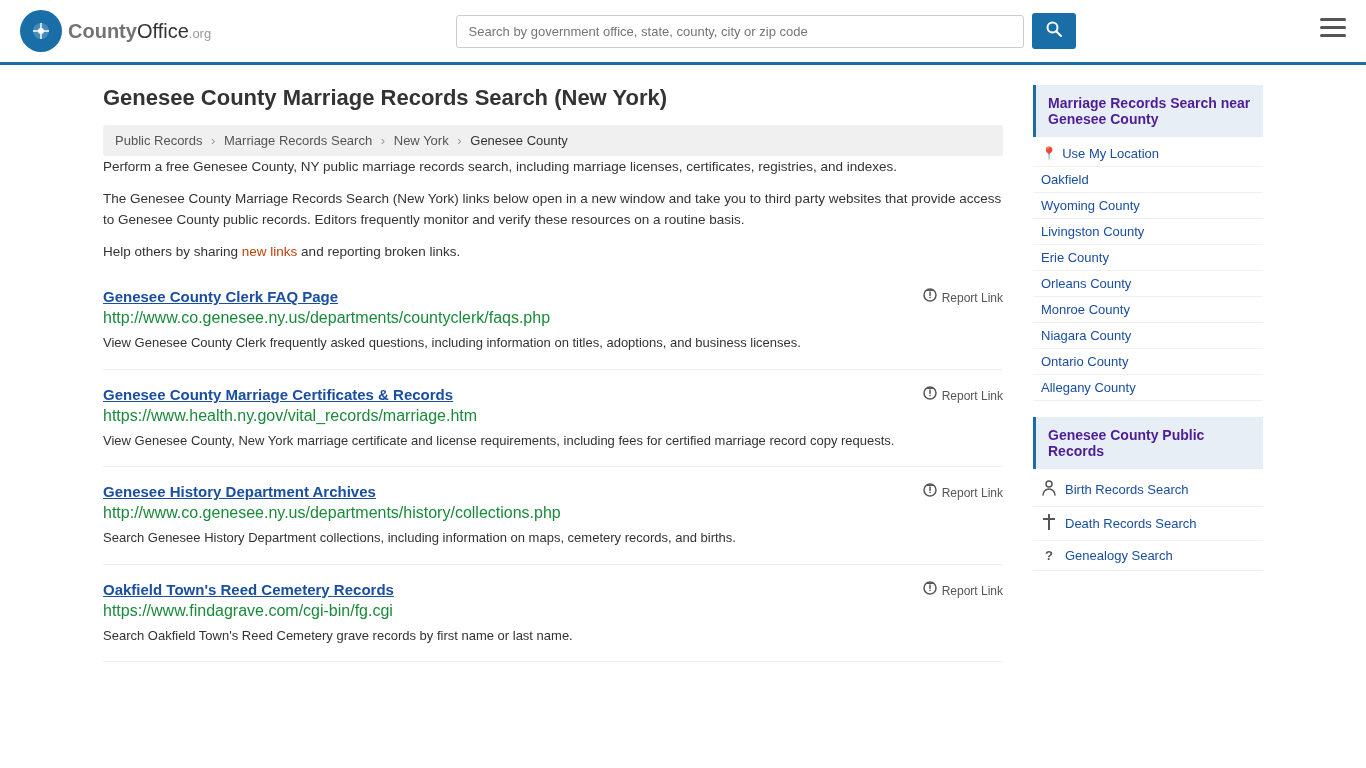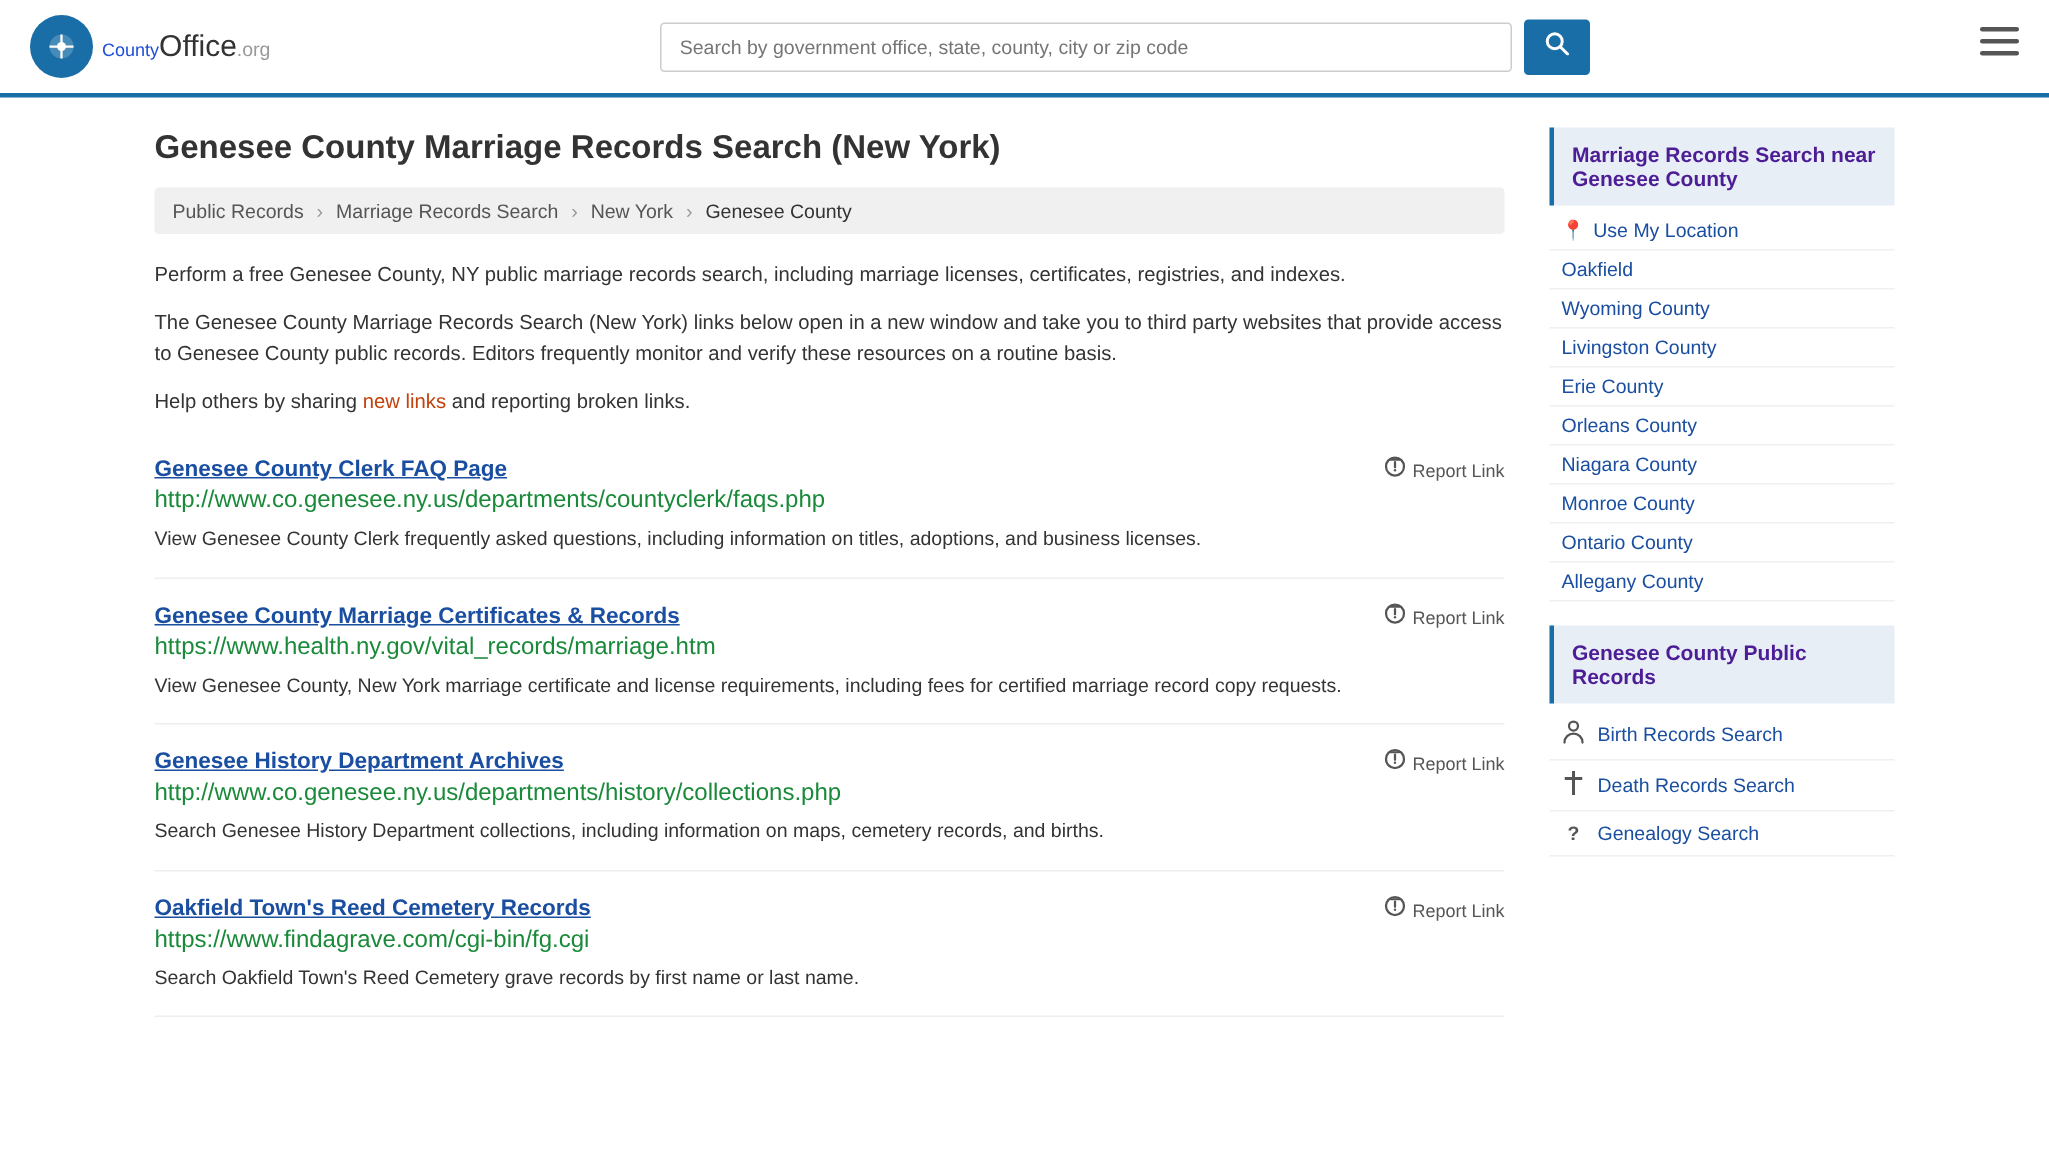--- a/index.html
+++ b/index.html
@@ -53,21 +53,21 @@
       width: 230px; flex-shrink: 0;
     }
 
     
     #page-title {
       font-size: 22px; font-weight: bold; color: #333; margin-bottom: 14px;
     }
 
     
     #breadcrumb {
-      background: #f0f0f0; padding: 8px 12px; border-radius: 3px; font-size: 13px; margin-bottom: 16px; color: #555;
+      background: #f0f0f0; padding: 8px 12px; border-radius: 3px; font-size: 13px; color: #555;
     }
     #breadcrumb a { color: #555; text-decoration: none; }
     #breadcrumb .sep { margin: 0 5px; color: #999; }
     #breadcrumb .current { color: #333; }
 
     
     .desc-para { font-size: 13.5px; color: #333; line-height: 1.6; margin-bottom: 10px; }
     .desc-para a { color: #c2410c; text-decoration: none; }
 
     
@@ -110,21 +110,21 @@
   <div id="logo-area">
     <div id="logo-circle">
       <svg width="26" height="26" viewBox="0 0 26 26" fill="none">
         <circle cx="13" cy="13" r="12" fill="#1a6ea8"></circle>
         <circle cx="13" cy="13" r="8" fill="#fff" opacity="0.2"></circle>
         <path d="M13 5 L13 21 M5 13 L21 13" stroke="#fff" stroke-width="1.5"></path>
         <circle cx="13" cy="13" r="3" fill="#fff"></circle>
       </svg>
     </div>
     <div>
-      <span style="font-size:12px;font-weight:normal;color:#1d4ed8;">County</span><span style="font-size:20px;color:#333;">Office</span><span style="font-size:13px;color:#999;">.org</span>
+      <span style="font-size:20px;font-weight:bold;color:#737373;">County</span><span style="font-size:20px;color:#333;">Office</span><span style="font-size:13px;color:#999;">.org</span>
     </div>
   </div>
 
   <div id="search-bar-area">
     <input id="search-input" type="text" placeholder="Search by government office, state, county, city or zip code" style="">
     <button id="search-btn">
       <svg width="16" height="16" viewBox="0 0 16 16" fill="none">
         <circle cx="6.5" cy="6.5" r="5" stroke="white" stroke-width="2"></circle>
         <line x1="10.5" y1="10.5" x2="15" y2="15" stroke="white" stroke-width="2" stroke-linecap="round"></line>
       </svg>
@@ -248,22 +248,22 @@
     <ul class="sidebar-list">
       <li class="use-my-location">
         <span>📍</span>
         <a href="#">Use My Location</a>
       </li>
       <li><a href="#">Oakfield</a></li>
       <li><a href="#">Wyoming County</a></li>
       <li><a href="#">Livingston County</a></li>
       <li><a href="#">Erie County</a></li>
       <li><a href="#">Orleans County</a></li>
+      <li><a href="#">Monroe County</a></li>
       <li><a href="#">Niagara County</a></li>
-      <li><a href="#">Monroe County</a></li>
       <li><a href="#">Ontario County</a></li>
       <li><a href="#">Allegany County</a></li>
     </ul>
 
     <div class="sidebar-section-title">Genesee County Public Records</div>
 
     <div class="pub-rec-item">
       <span class="pub-rec-icon">
         <svg width="14" height="16" viewBox="0 0 14 16" fill="none">
           <circle cx="7" cy="4" r="3" stroke="#555" stroke-width="1.5"></circle>

